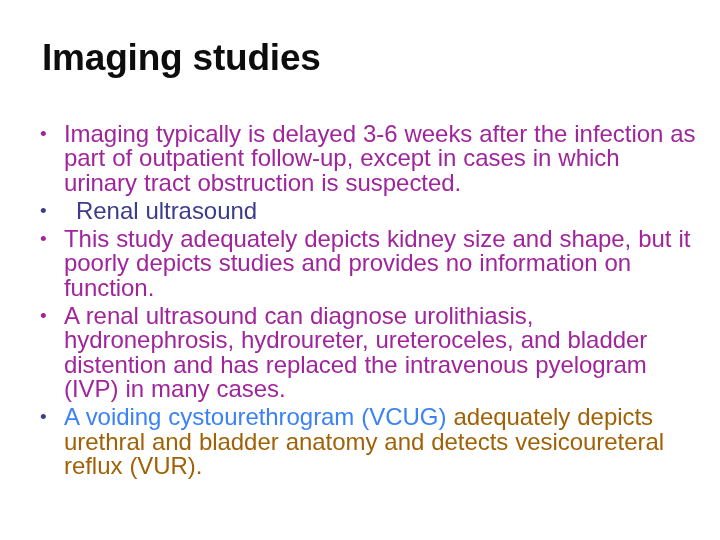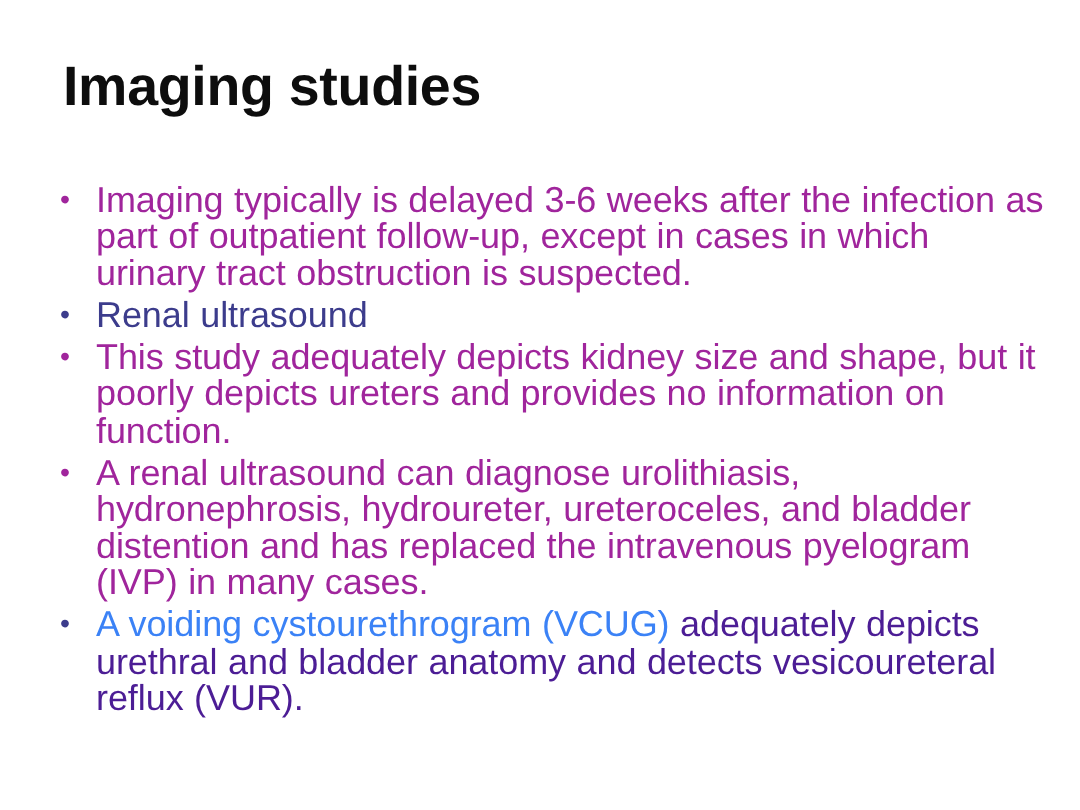--- a/index.html
+++ b/index.html
@@ -66,29 +66,29 @@
 
   <div class="slide-title">Imaging studies</div>
 
   <div class="bullet-list">
       <div class="bullet-item">
         <span class="bullet-marker" style="color: rgb(160, 37, 156);">•</span>
         <div class="bullet-text"><span style="color: rgb(160, 37, 156);">Imaging typically is delayed 3-6 weeks after the infection as part of outpatient follow-up, except in cases in which urinary tract obstruction is suspected.</span></div>
       </div>
       <div class="bullet-item">
         <span class="bullet-marker" style="color: rgb(60, 60, 140);">•</span>
-        <div class="bullet-text"><span style="color: rgb(60, 60, 140);">Renal ultrasound</span></div>
+        <div class="bullet-text"><span style="color: rgb(60, 60, 140); margin-left: 12px;">Renal ultrasound</span></div>
       </div>
       <div class="bullet-item">
         <span class="bullet-marker" style="color: rgb(160, 37, 156);">•</span>
-        <div class="bullet-text"><span style="color: rgb(160, 37, 156);">This study adequately depicts kidney size and shape, but it poorly depicts ureters and provides no information on function.</span></div>
+        <div class="bullet-text"><span style="color: rgb(160, 37, 156);">This study adequately depicts kidney size and shape, but it poorly depicts studies and provides no information on function.</span></div>
       </div>
       <div class="bullet-item">
         <span class="bullet-marker" style="color: rgb(160, 37, 156);">•</span>
         <div class="bullet-text"><span style="color: rgb(160, 37, 156); margin-top: 45px;">A renal ultrasound can diagnose urolithiasis, hydronephrosis, hydroureter, ureteroceles, and bladder distention and has replaced the intravenous pyelogram (IVP) in many cases.</span></div>
       </div>
       <div class="bullet-item">
         <span class="bullet-marker" style="color: rgb(60, 60, 140);">•</span>
-        <div class="bullet-text"><span style="color: #3b82f6;">A voiding cystourethrogram (VCUG) </span><span style="color: #4c1d95;">adequately depicts urethral and bladder anatomy and detects vesicoureteral reflux (VUR).</span></div>
+        <div class="bullet-text"><span style="color: #3b82f6;">A voiding cystourethrogram (VCUG) </span><span style="color: #a16207;">adequately depicts urethral and bladder anatomy and detects vesicoureteral reflux (VUR).</span></div>
       </div>
     </div>
 
 </div>
 
 </body></html>

